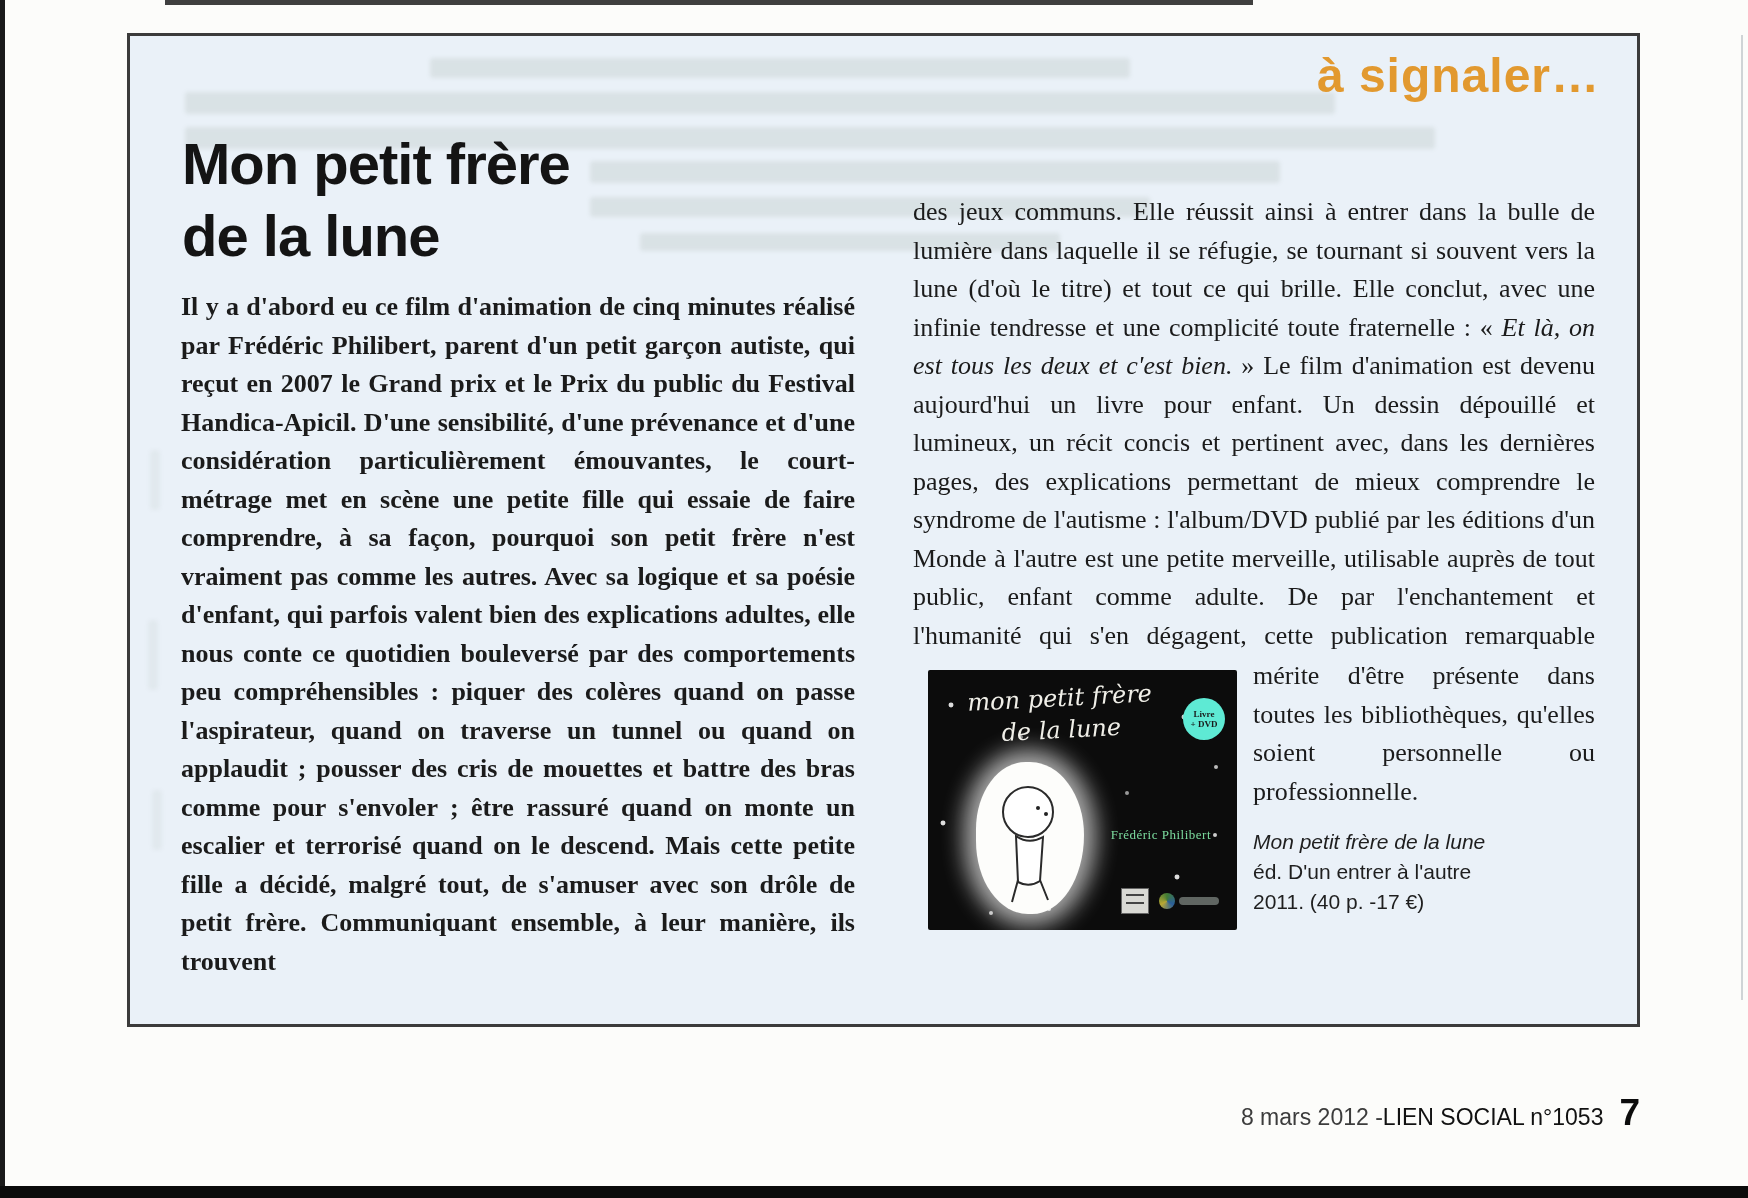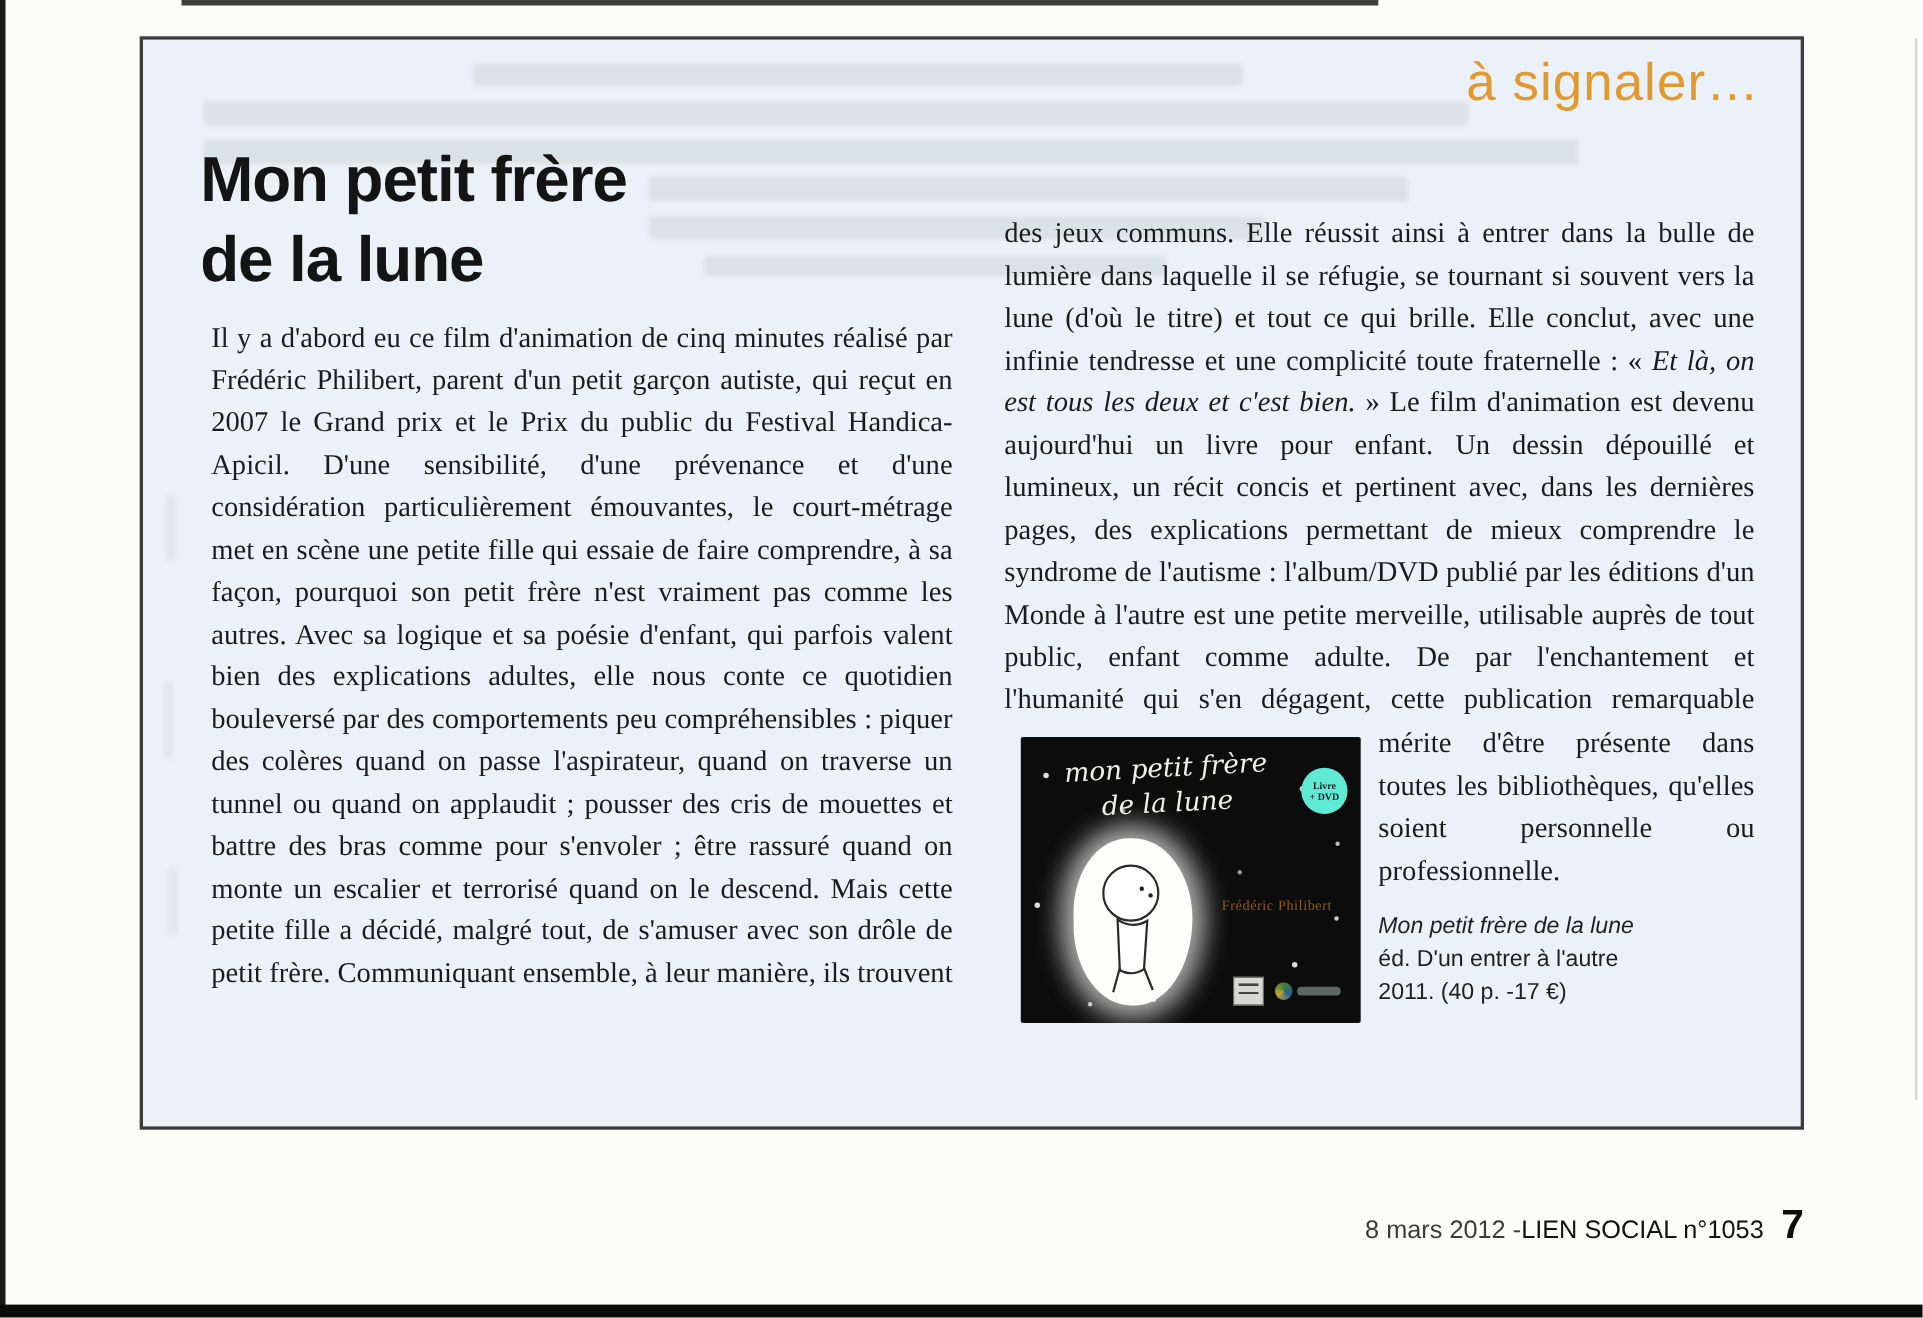--- a/index.html
+++ b/index.html
@@ -13,47 +13,47 @@
   .edge-right{position:absolute;left:1741px;top:35px;width:2px;height:965px;background:#cfd4d6;}
 
   
   .box{position:absolute;left:127px;top:33px;width:1513px;height:994px;box-sizing:border-box;
        background:#eaf1f8;border:3px solid #3b3b3b;}
 
   
   .ghost{position:absolute;background:#7a8a78;opacity:.14;filter:blur(2px);border-radius:3px;}
 
   .section-label{position:absolute;top:48px;right:148px;font-size:48px;color:#E2992F;
-       letter-spacing:1px;font-weight:400;}
+       letter-spacing:1px;font-weight:700;}
 
   .title{position:absolute;left:182px;top:128px;font-size:58px;line-height:72px;font-weight:600;
        color:#141414;white-space:pre-line;letter-spacing:-1px;}
 
   .body-serif{font-family:"Liberation Serif",serif;font-size:26px;line-height:38.5px;color:#1b1b1b;
        text-align:justify;}
-  .col-left{position:absolute;left:192px;top:288px;width:674px;text-align-last:justify;}
+  .col-left{position:absolute;left:181px;top:288px;width:674px;text-align-last:justify;font-weight:bold;}
   .col-right{position:absolute;left:913px;top:193px;width:682px;}
   .col-right .part1{margin:0;text-align-last:justify;}
   .quote-italic{font-style:italic;}
 
   .part2{display:flex;padding-left:15px;gap:16px;margin-top:2px;}
 
   
   .cover{position:relative;width:309px;height:260px;margin-top:13px;background:#0c0c0c;
        border-radius:2px;flex-shrink:0;overflow:hidden;}
   .cover-title{position:absolute;left:30px;top:12px;width:205px;color:#f0efe8;text-align:center;
        font-family:"DejaVu Serif",serif;font-style:italic;font-size:24px;line-height:32px;
        white-space:pre-line;transform:rotate(-3deg);}
   .badge{position:absolute;right:12px;top:28px;width:42px;height:42px;border-radius:50%;
        background:#5eead4;color:#1a1a1a;font-size:9px;line-height:10px;font-weight:700;
        display:flex;align-items:center;justify-content:center;text-align:center;white-space:pre-line;}
   .glow{position:absolute;left:48px;top:92px;width:108px;height:152px;background:#fdfdfb;
        border-radius:48% 52% 50% 50%/46% 50% 54% 50%;
        box-shadow:0 0 22px 12px rgba(255,255,255,.65);}
-  .cover-author{position:absolute;right:26px;top:134px;color:#a16207;font-size:13px;
+  .cover-author{position:absolute;right:26px;top:146px;color:#86efac;font-size:13px;
        letter-spacing:.5px;opacity:.9;}
   .stars{position:absolute;left:0;top:0;width:2px;height:2px;background:transparent;border-radius:50%;
        box-shadow:22px 34px 0 1.5px #ddd, 255px 46px 0 1.5px #ccc, 287px 96px 0 1px #bbb,
        14px 152px 0 1.5px #ddd, 120px 238px 0 1px #ccc, 248px 206px 0 1.5px #ddd,
        62px 242px 0 1px #bbb, 286px 164px 0 1px #ccc, 198px 122px 0 1px #999, 92px 66px 0 1px #888;}
   .logos{position:absolute;right:14px;bottom:16px;display:flex;gap:10px;align-items:center;}
   .logo-square{width:26px;height:24px;background:#d9d9d4;border:1px solid #666;
        background-image:linear-gradient(#444 2px,transparent 2px,transparent 8px,#444 8px,#444 10px,transparent 10px);
        background-size:18px 14px;background-position:4px 5px;background-repeat:no-repeat;}
   .logo-oval{width:64px;height:20px;display:flex;align-items:center;gap:4px;}

